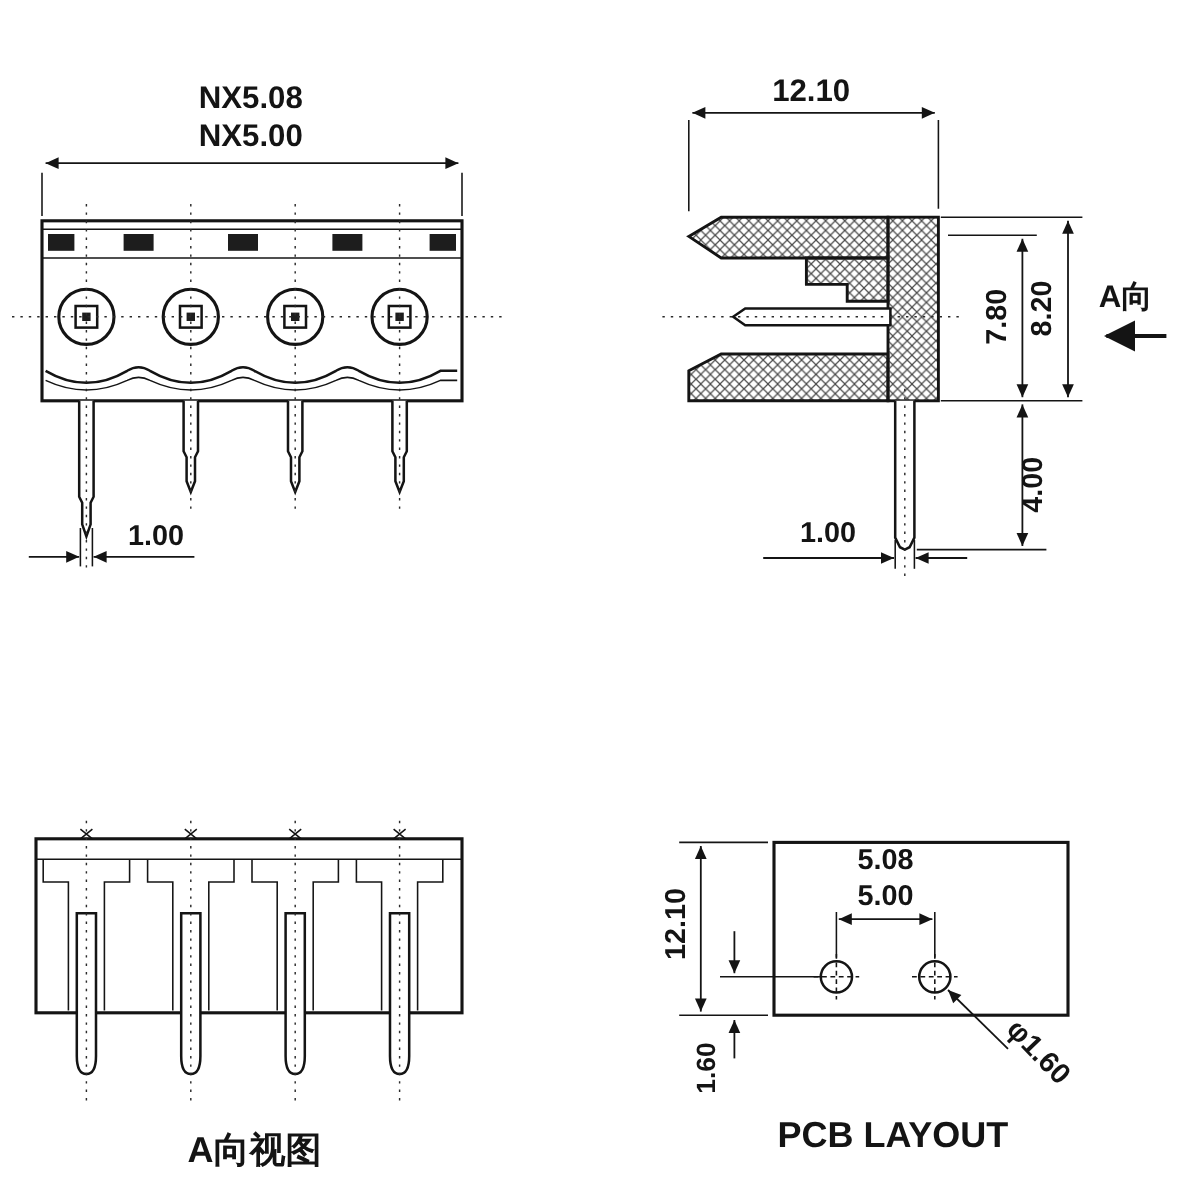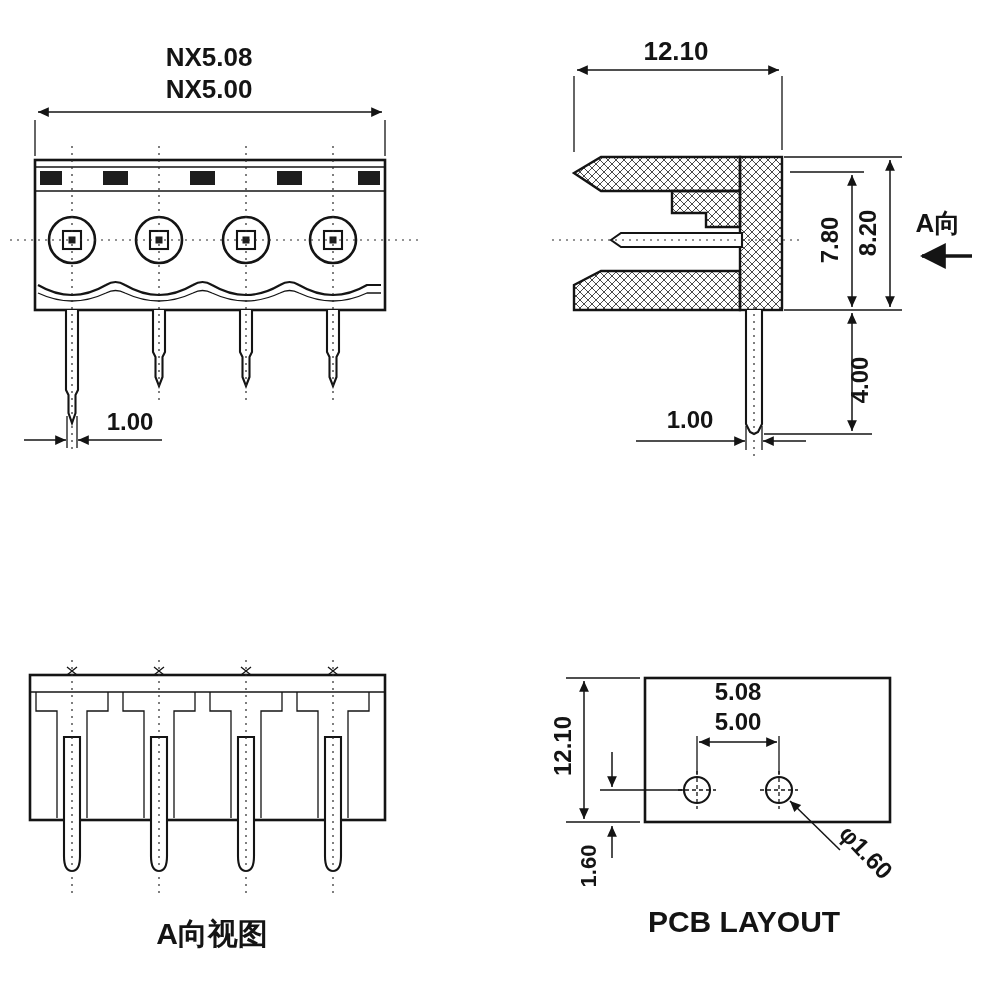--- a/index.html
+++ b/index.html
@@ -1,16 +1,16 @@
 <!DOCTYPE html>
 <html><head>
 <meta charset="utf-8">
 <style>
   html,body{margin:0;padding:0;background:#ffffff;}
-  #stage{position:relative;width:1000px;height:976px;background:#ffffff;overflow:hidden;}
+  #stage{position:relative;width:1000px;height:976px;background:#ffffff;overflow:hidden;margin-top:24px;}
   svg text{
     font-family:"Liberation Sans","DejaVu Sans",sans-serif;
     font-weight:bold;
     fill:#141414;
   }
   .outline{fill:#ffffff;stroke:#141414;stroke-width:2.6;}
   .outline2{fill:#ffffff;stroke:#141414;stroke-width:2.1;}
   .hatch{fill:url(#xh);stroke:#141414;stroke-width:2.4;}
   .dim{stroke:#141414;stroke-width:1.5;fill:none;}
   .thin{stroke:#141414;stroke-width:1.3;fill:none;}

